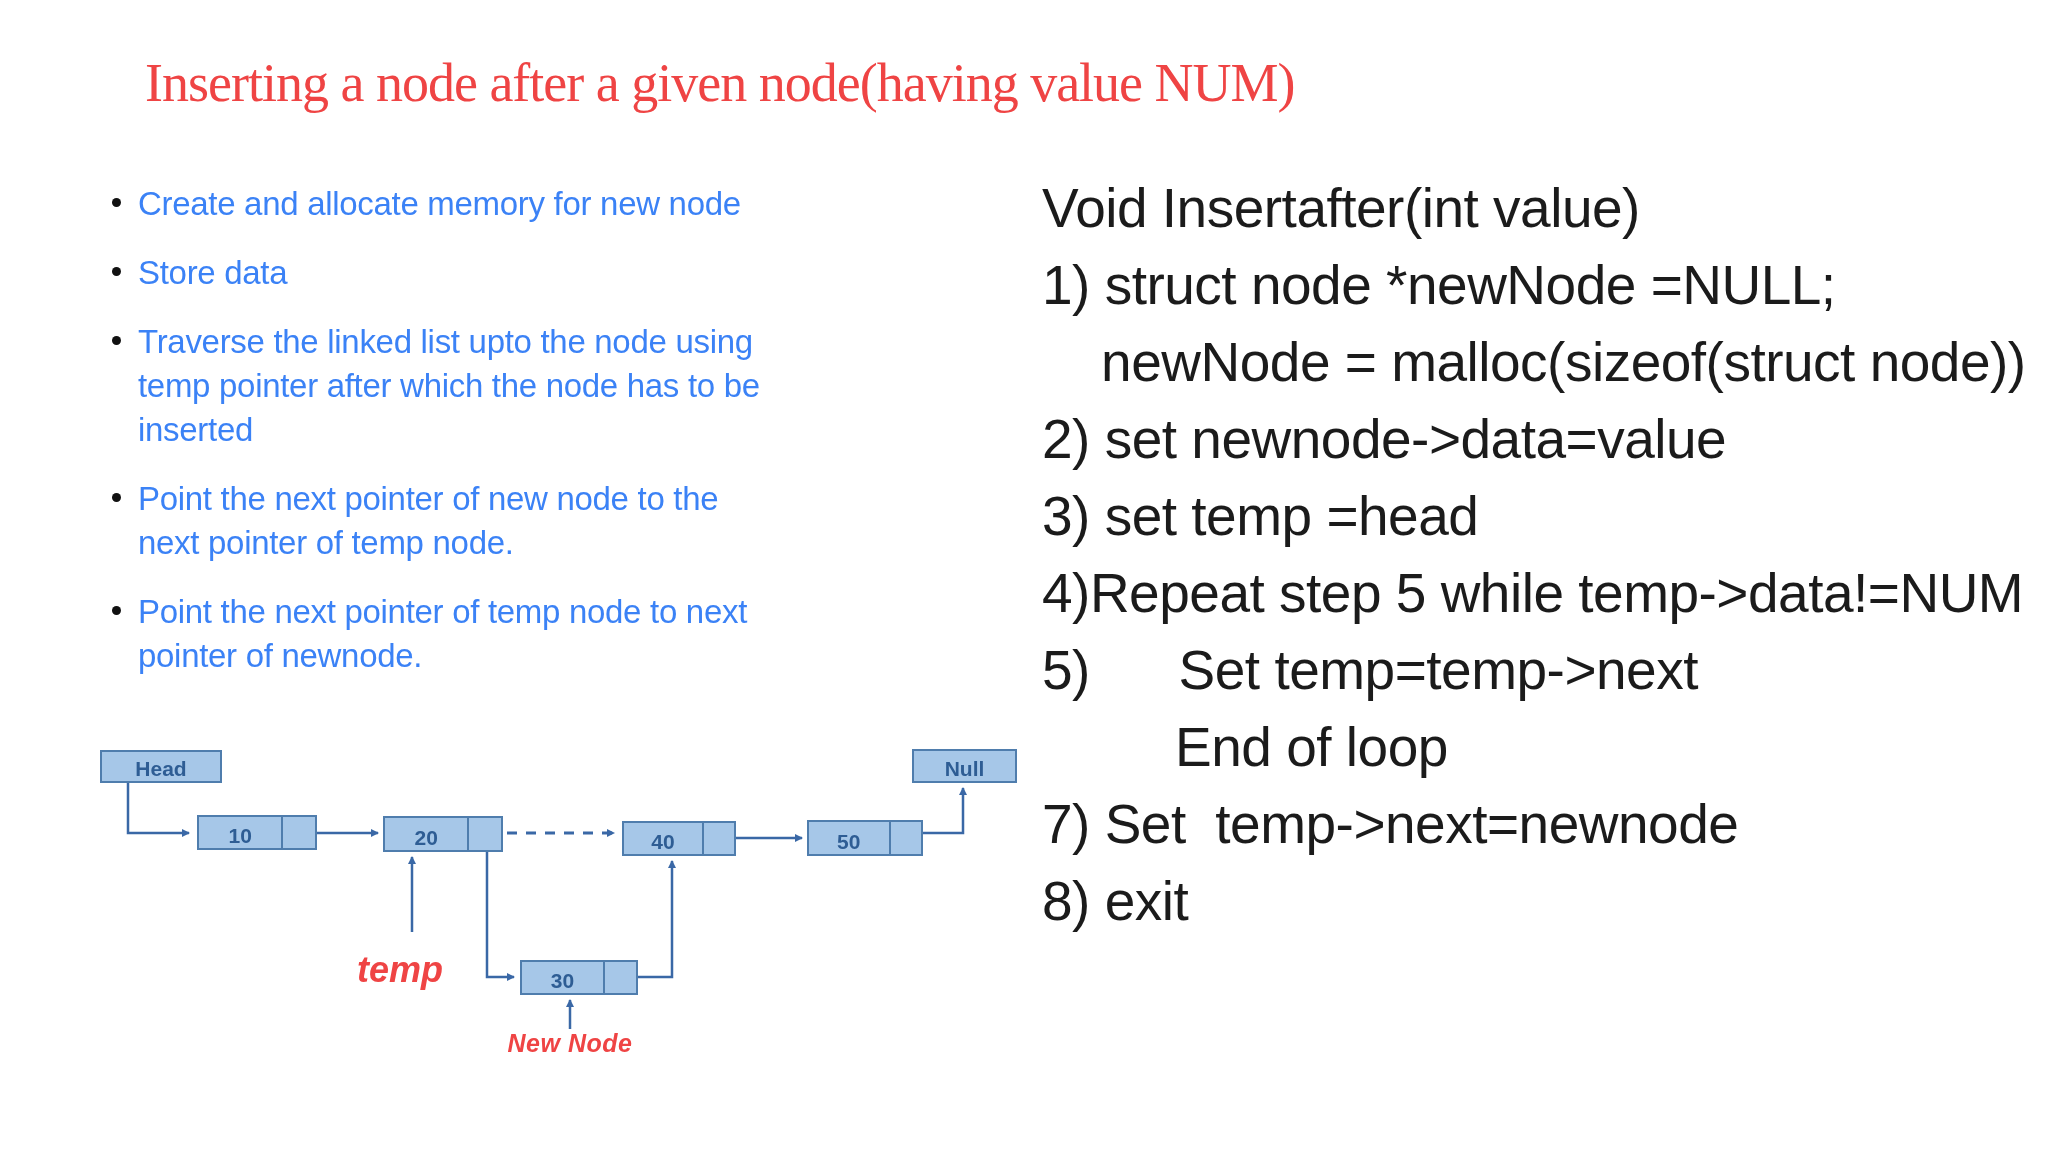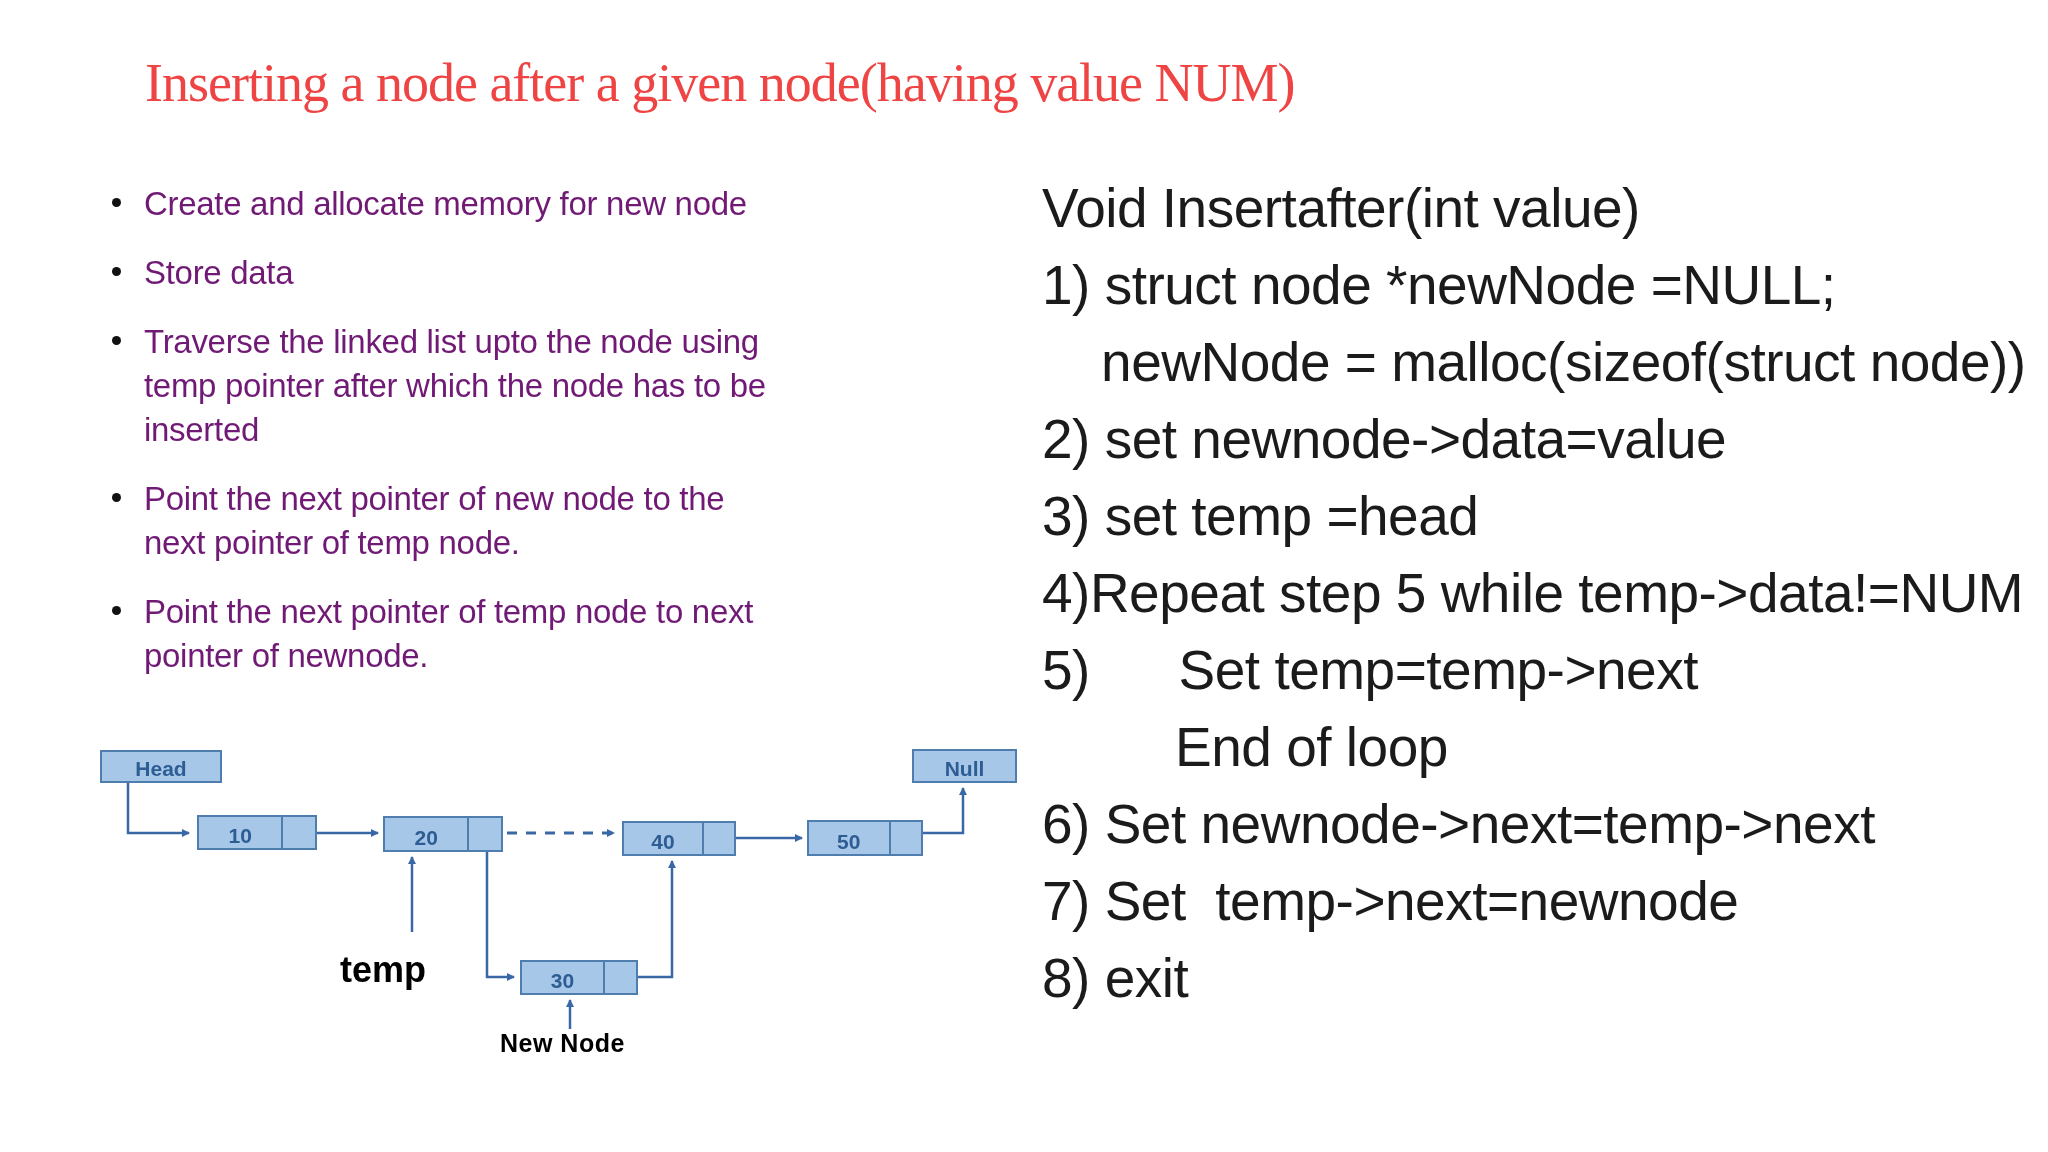--- a/index.html
+++ b/index.html
@@ -24,22 +24,22 @@
   .bullets li{
     display:flex;align-items:flex-start;
     margin-bottom:25px;
   }
   .bullet-dot{
     flex:0 0 auto;
     width:9px;height:9px;border-radius:50%;
     background:#111;margin:16px 0 0 7px;
   }
   .bullet-text{
-    margin-left:23px;
-    font-size:33px;line-height:44px;color:#701a75;
+    margin-left:17px;
+    font-size:33px;line-height:44px;color:#3b82f6;
     white-space:pre-line;letter-spacing:-0.3px;
   }
   
   .code{
     position:absolute;left:1042px;top:170px;width:990px;
     color:#1b1b1b;
   }
   .code-line{
     font-size:55px;line-height:77px;
     white-space:pre;letter-spacing:-0.5px;
@@ -57,22 +57,22 @@
     font-size:21px;font-weight:bold;color:#2e5d94;
   }
   .dbox .divider{
     position:absolute;top:0;bottom:0;left:71%;
     width:2px;background:#4f7dad;
   }
   .dbox .val{
     position:absolute;left:0;width:71%;text-align:center;
   }
   .dlabel{
-    position:absolute;text-align:left;
-    font-weight:bold;color:#000000;
+    position:absolute;text-align:center;
+    font-weight:bold;color:#ef4444;font-style:italic;
   }
   .dlabel.temp{left:250px;top:214px;width:120px;font-size:36px;}
   .dlabel.newnode{left:410px;top:294px;width:140px;font-size:25px;letter-spacing:0.5px;}
   svg.wires{position:absolute;left:0;top:0;width:960px;height:370px;}
 </style>
 </head>
 <body>
 
 <div class="slide">
 
@@ -107,21 +107,20 @@
 
   <div class="code">
     <div class="code-line">Void Insertafter(int value)</div>
     <div class="code-line">1) struct node *newNode =NULL;</div>
     <div class="code-line">    newNode = malloc(sizeof(struct node))</div>
     <div class="code-line">2) set newnode-&gt;data=value</div>
     <div class="code-line">3) set temp =head</div>
     <div class="code-line">4)Repeat step 5 while temp-&gt;data!=NUM</div>
     <div class="code-line">5)      Set temp=temp-&gt;next</div>
     <div class="code-line">         End of loop</div>
-    <div class="code-line">6) Set newnode-&gt;next=temp-&gt;next</div>
     <div class="code-line">7) Set  temp-&gt;next=newnode</div>
     <div class="code-line">8) exit</div>
   </div>
 
   <div class="diagram">
 
     <svg class="wires" viewBox="0 0 960 370">
       <defs>
         <marker id="ah" markerWidth="8" markerHeight="8" refX="7" refY="4" orient="auto" markerUnits="userSpaceOnUse">
           <path d="M0,0 L8,4 L0,8 z" fill="#3a68a6"></path>

